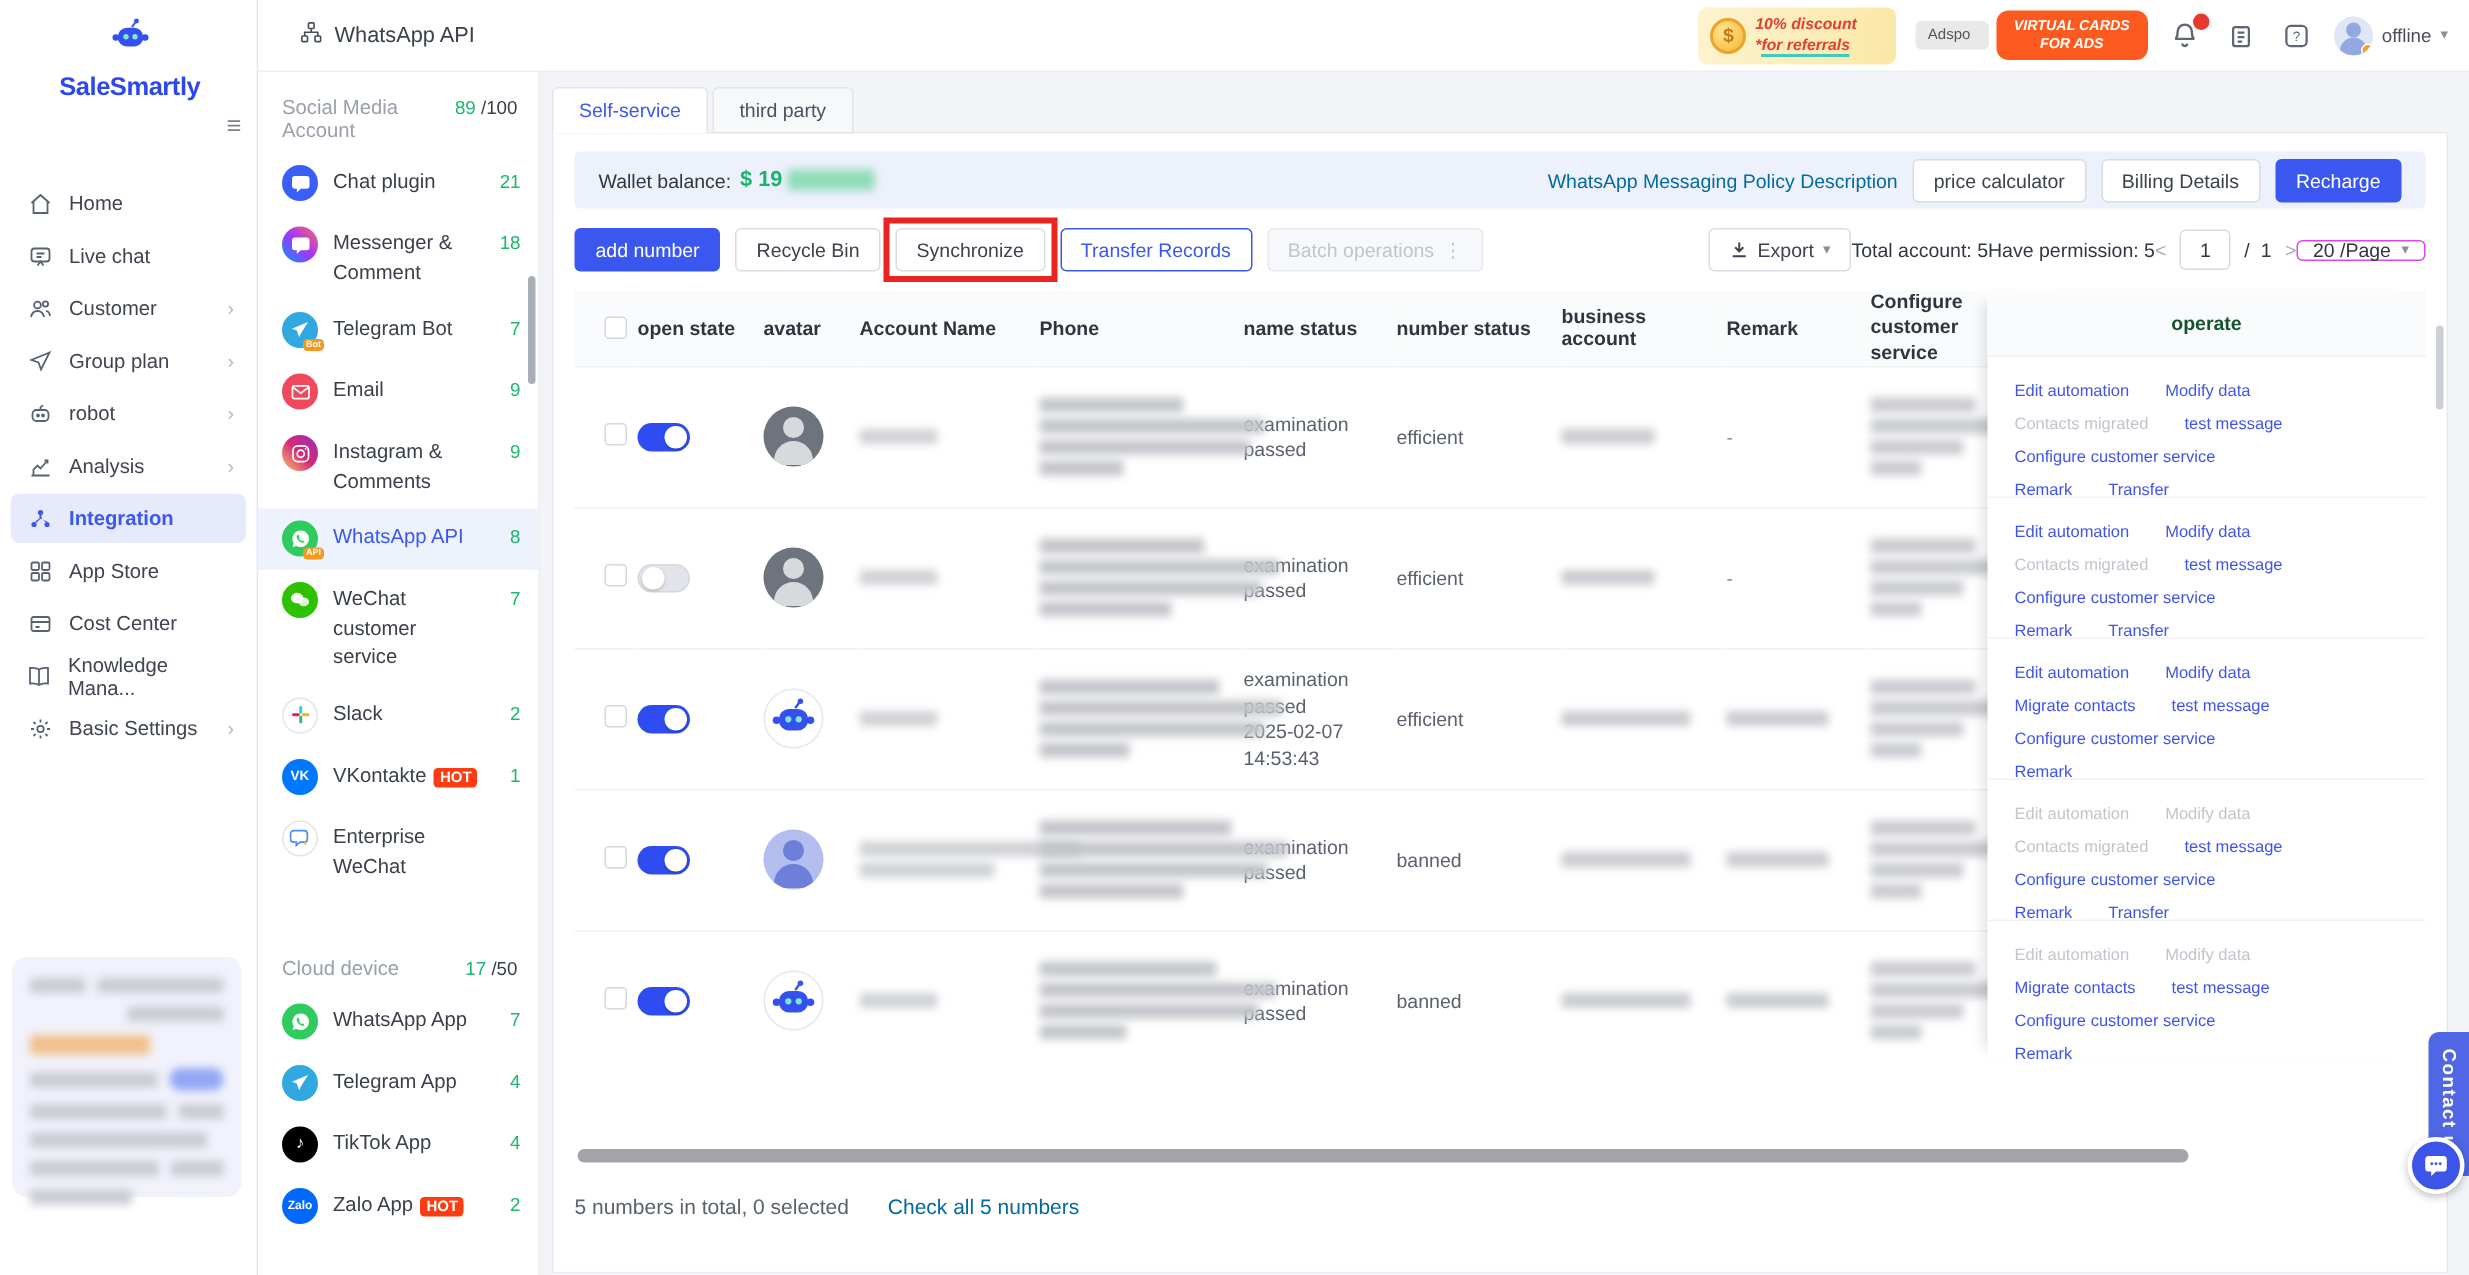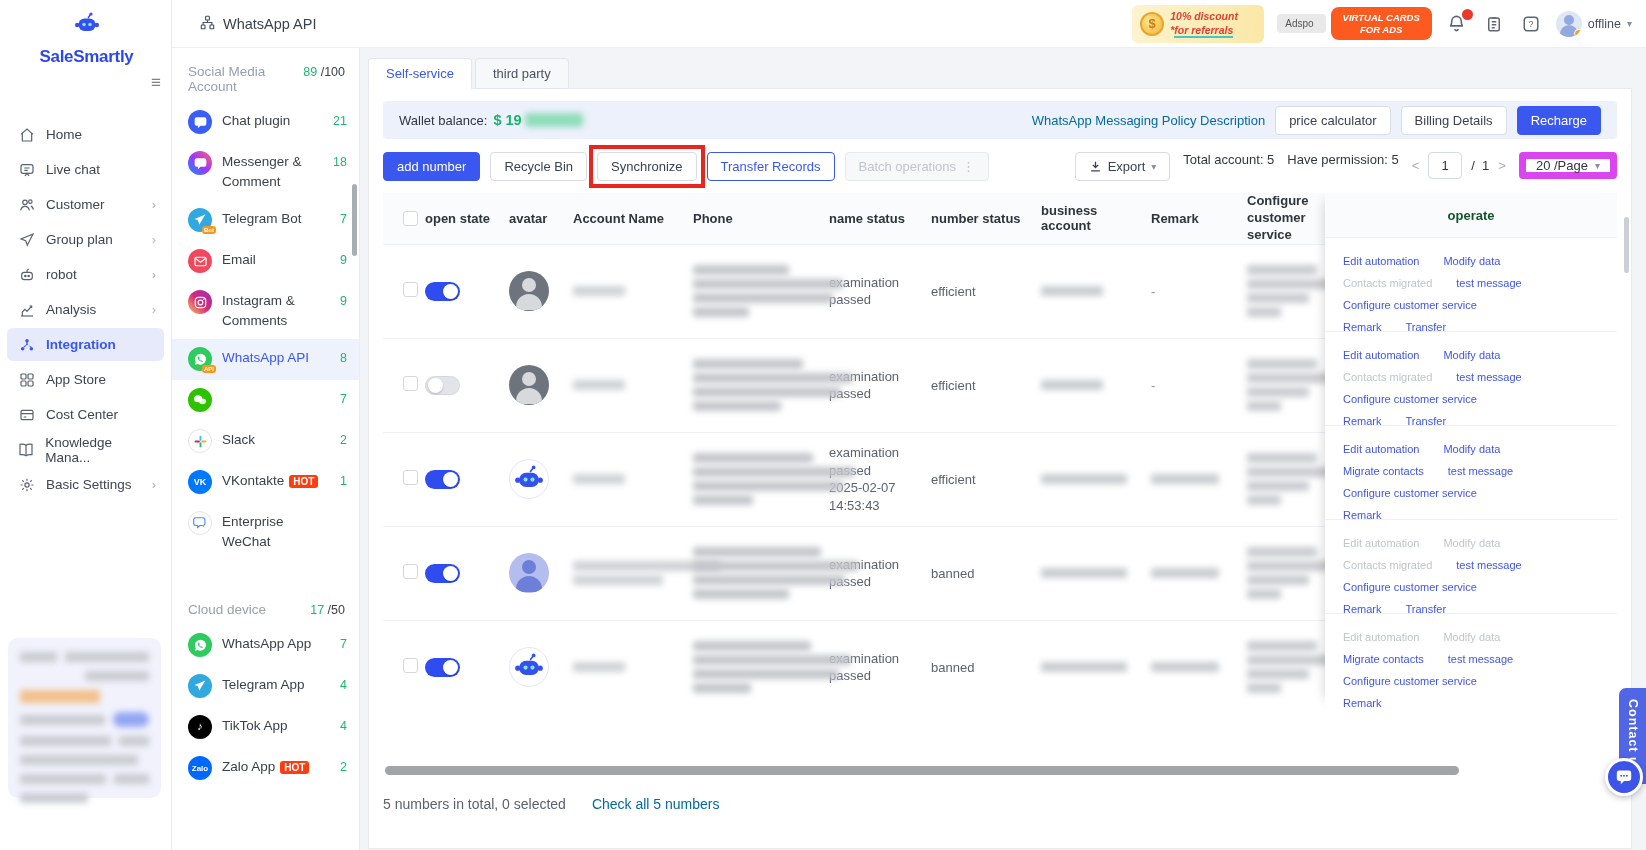--- a/index.html
+++ b/index.html
@@ -77,24 +77,24 @@
   .btn-disabled { color:#c0c4cc; background:#f7f8fa; border-color:#e7e9ee; cursor:default; }
 
   .search-row { margin:14px 14px 0; height:34px; border:1px solid #dcdfe6; border-radius:4px; display:flex; align-items:center; padding:0 12px; gap:10px; }
   .search-input { flex:1; border:none; outline:none; font-size:13px; color:#333; font-family:inherit; background:transparent; }
   .search-input::placeholder { color:#c0c4cc; }
   .reset-lbl { color:#5b626e; font-size:13px; cursor:pointer; }
 
   .toolbar { margin:13px 14px 0; display:flex; align-items:center; gap:10px; }
   .sync-wrap { position:relative; display:inline-flex; }
   .red-box { position:absolute; left:-8px; right:-8px; top:-7px; bottom:-7px; border:4px solid #e8251f; pointer-events:none; z-index:3; }
-  .tb-right { margin-left:auto; display:flex; align-items:flex-start; gap:13px; font-size:13px; color:#303642; }
+  .tb-right { margin-left:auto; display:flex; align-items:center; font-size:13px; color:#303642; }
   .pag { display:flex; align-items:center; gap:9px; color:#a6abb5; }
   .page-box { width:34px; height:27px; border:1px solid #d6dae1; border-radius:4px; display:flex; align-items:center; justify-content:center; color:#303642; background:#fff; }
-  .size-box { height:27px; border:7px solid #d946ef; border-radius:4px; background:#fff; display:flex; align-items:center; gap:7px; padding:0 10px; color:#303642; cursor:pointer; }
+  .size-box { height:14px; border:1px solid #d946ef; border-radius:4px; background:#fff; display:flex; align-items:center; gap:7px; padding:0 10px; color:#303642; cursor:pointer; }
 
   
   .table-zone { position:relative; margin-top:12px; }
   table { width:calc(100% - 28px); margin:0 14px; border-collapse:collapse; table-layout:fixed; }
   thead tr { height:44px; background:#fafbfc; }
   th { font-size:13px; font-weight:bold; color:#2f343e; text-align:left; padding-right:6px; }
   tbody tr { border-top:1px solid #f0f1f4; }
   td { height:94px; vertical-align:middle; padding-right:6px; font-size:13px; color:#5b626e; }
   .cb { width:15px; height:15px; border:1px solid #d4d7de; border-radius:3px; background:#fff; cursor:pointer; }
   .toggle { width:35px; height:19px; border-radius:10px; position:relative; cursor:pointer; }
@@ -418,20 +418,21 @@
           <span class="ch-label">WhatsApp API</span>
           <span class="ch-count">8</span>
         </div>
         <div class="ch-item">
           <span class="ch-icon" style="background: rgb(45, 193, 0);">
             <svg width="14" height="14" viewBox="0 0 22 20">
               <ellipse cx="8" cy="8" rx="6.5" ry="5.5" fill="#fff"></ellipse>
               <ellipse cx="15" cy="12" rx="5.5" ry="4.5" fill="#fff" opacity=".85"></ellipse>
             </svg>
           </span>
+          <span class="ch-label">WeChat customer service</span>
           <span class="ch-count">7</span>
         </div>
         <div class="ch-item">
           <span class="ch-icon" style="background: rgb(255, 255, 255); border: 1px solid rgb(228, 228, 232);">
             <svg width="13" height="13" viewBox="0 0 20 20">
               <rect x="8.5" y="1" width="3" height="8" rx="1.5" fill="#36c5f0"></rect>
               <rect x="8.5" y="11" width="3" height="8" rx="1.5" fill="#2eb67d"></rect>
               <rect x="1" y="8.5" width="8" height="3" rx="1.5" fill="#e01e5a"></rect>
               <rect x="11" y="8.5" width="8" height="3" rx="1.5" fill="#ecb22e"></rect>
             </svg>

